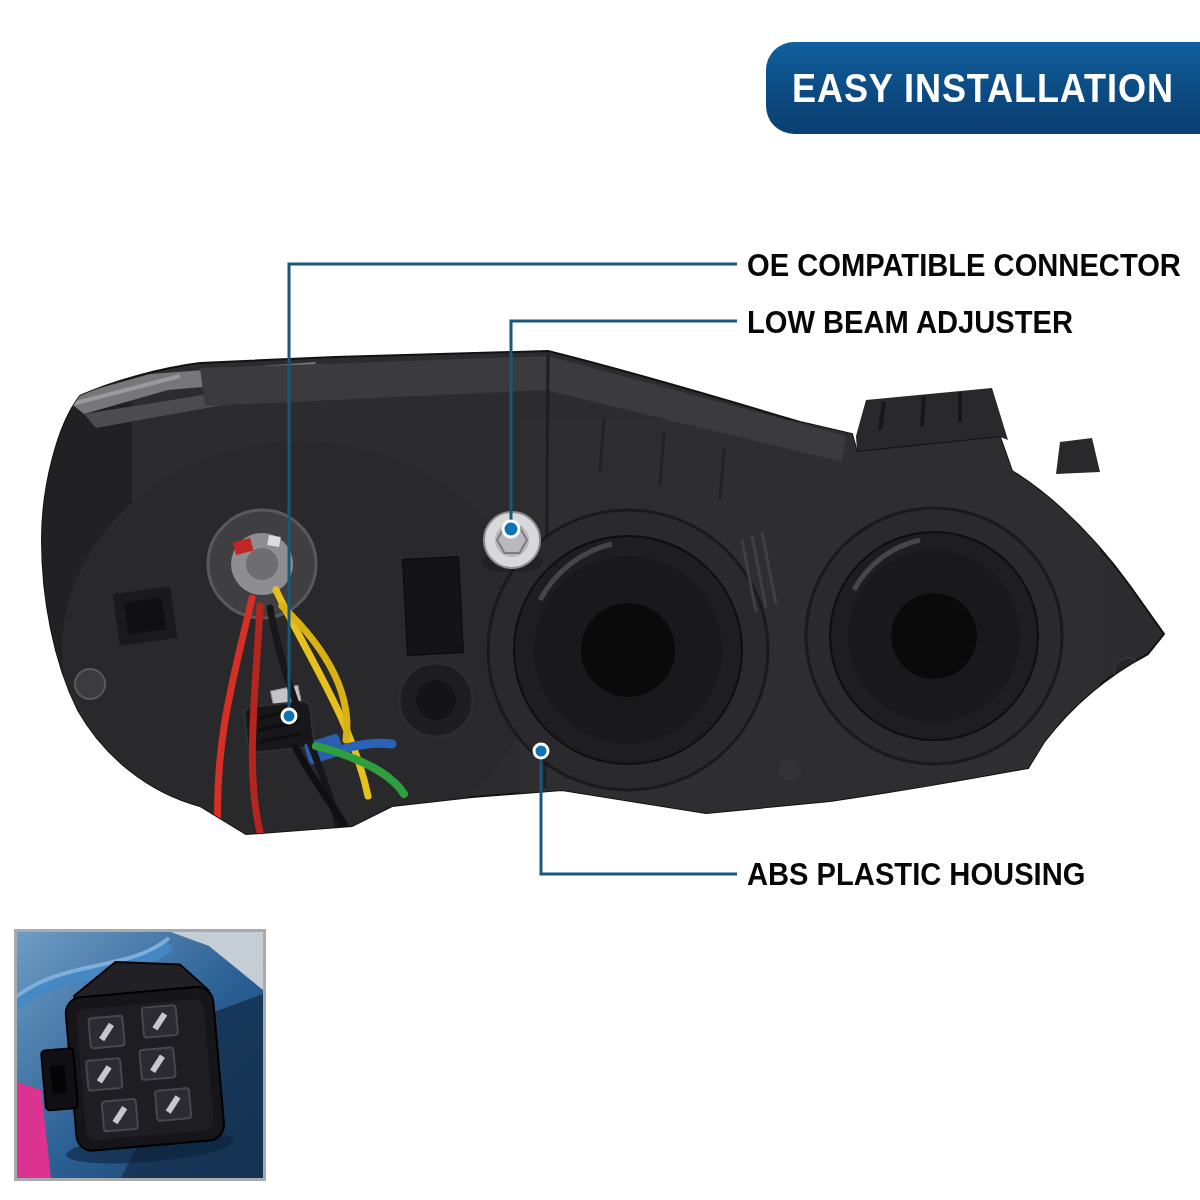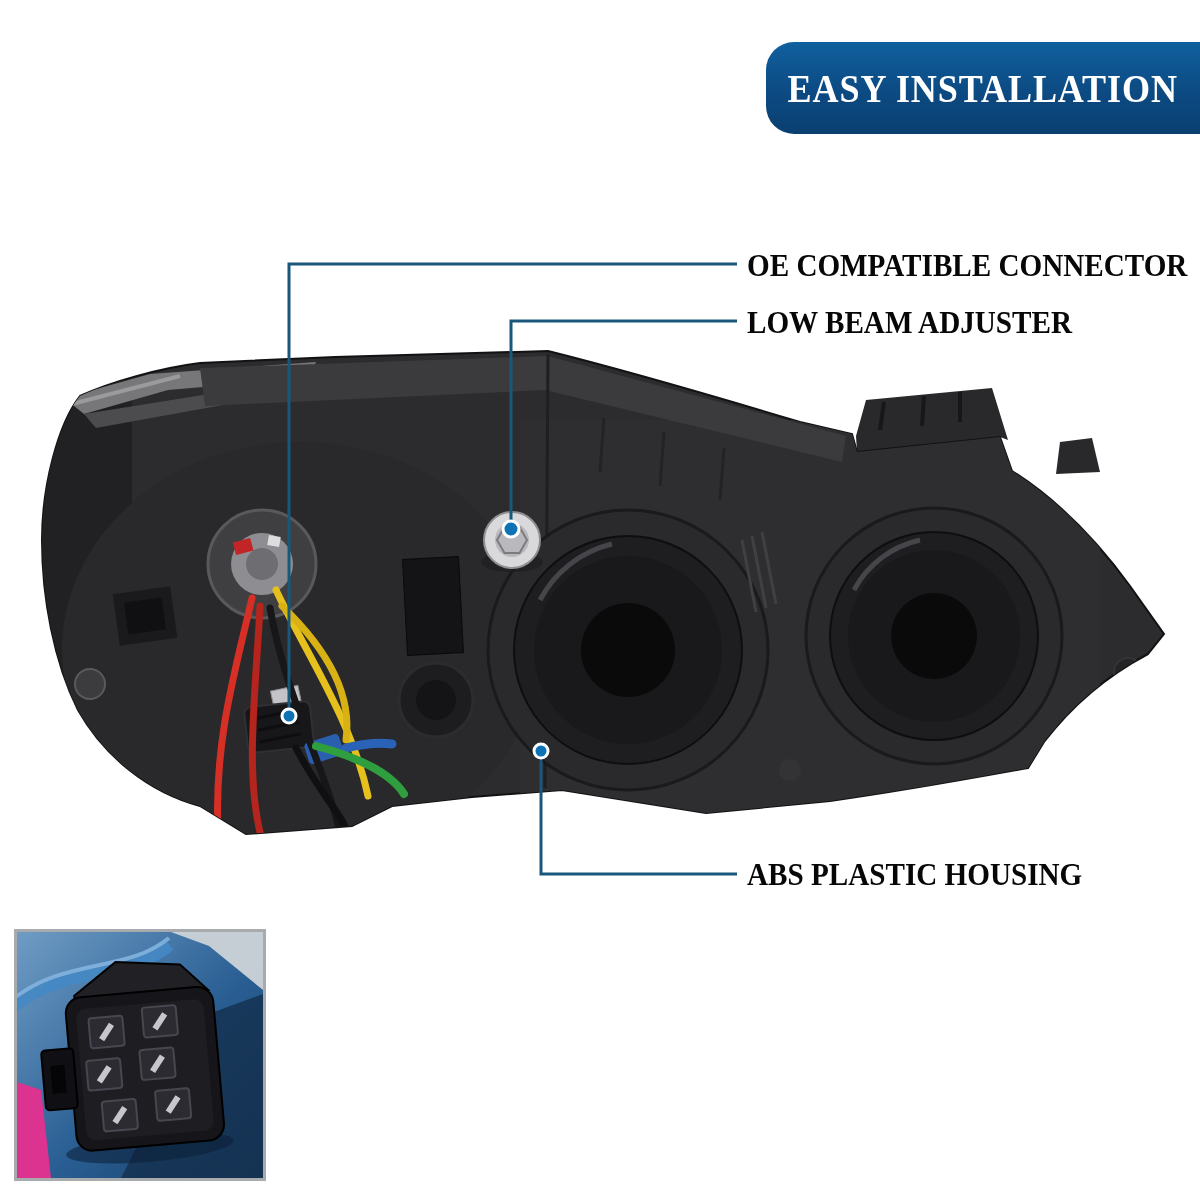--- a/index.html
+++ b/index.html
@@ -1,19 +1,19 @@
 <!DOCTYPE html>
 <html><head>
 <meta charset="utf-8">
 <title>Product Feature Callout</title>
 <style>
   html,body{margin:0;padding:0;background:#ffffff;}
   .canvas{
     position:relative;width:1200px;height:1200px;background:#ffffff;
-    overflow:hidden;font-family:Liberation Serif, serif;
+    overflow:hidden;font-family:Liberation Sans, sans-serif;
   }
   .layer{position:absolute;left:0;top:0;width:1200px;height:1200px;pointer-events:none;}
 
   
   .banner{
     position:absolute;left:766px;top:42px;width:434px;height:92px;
     background:linear-gradient(180deg,#10609f 0%,#0c4a82 55%,#0a3f70 100%);
     border-radius:28px 0 0 28px;
     display:flex;align-items:center;justify-content:center;
   }

